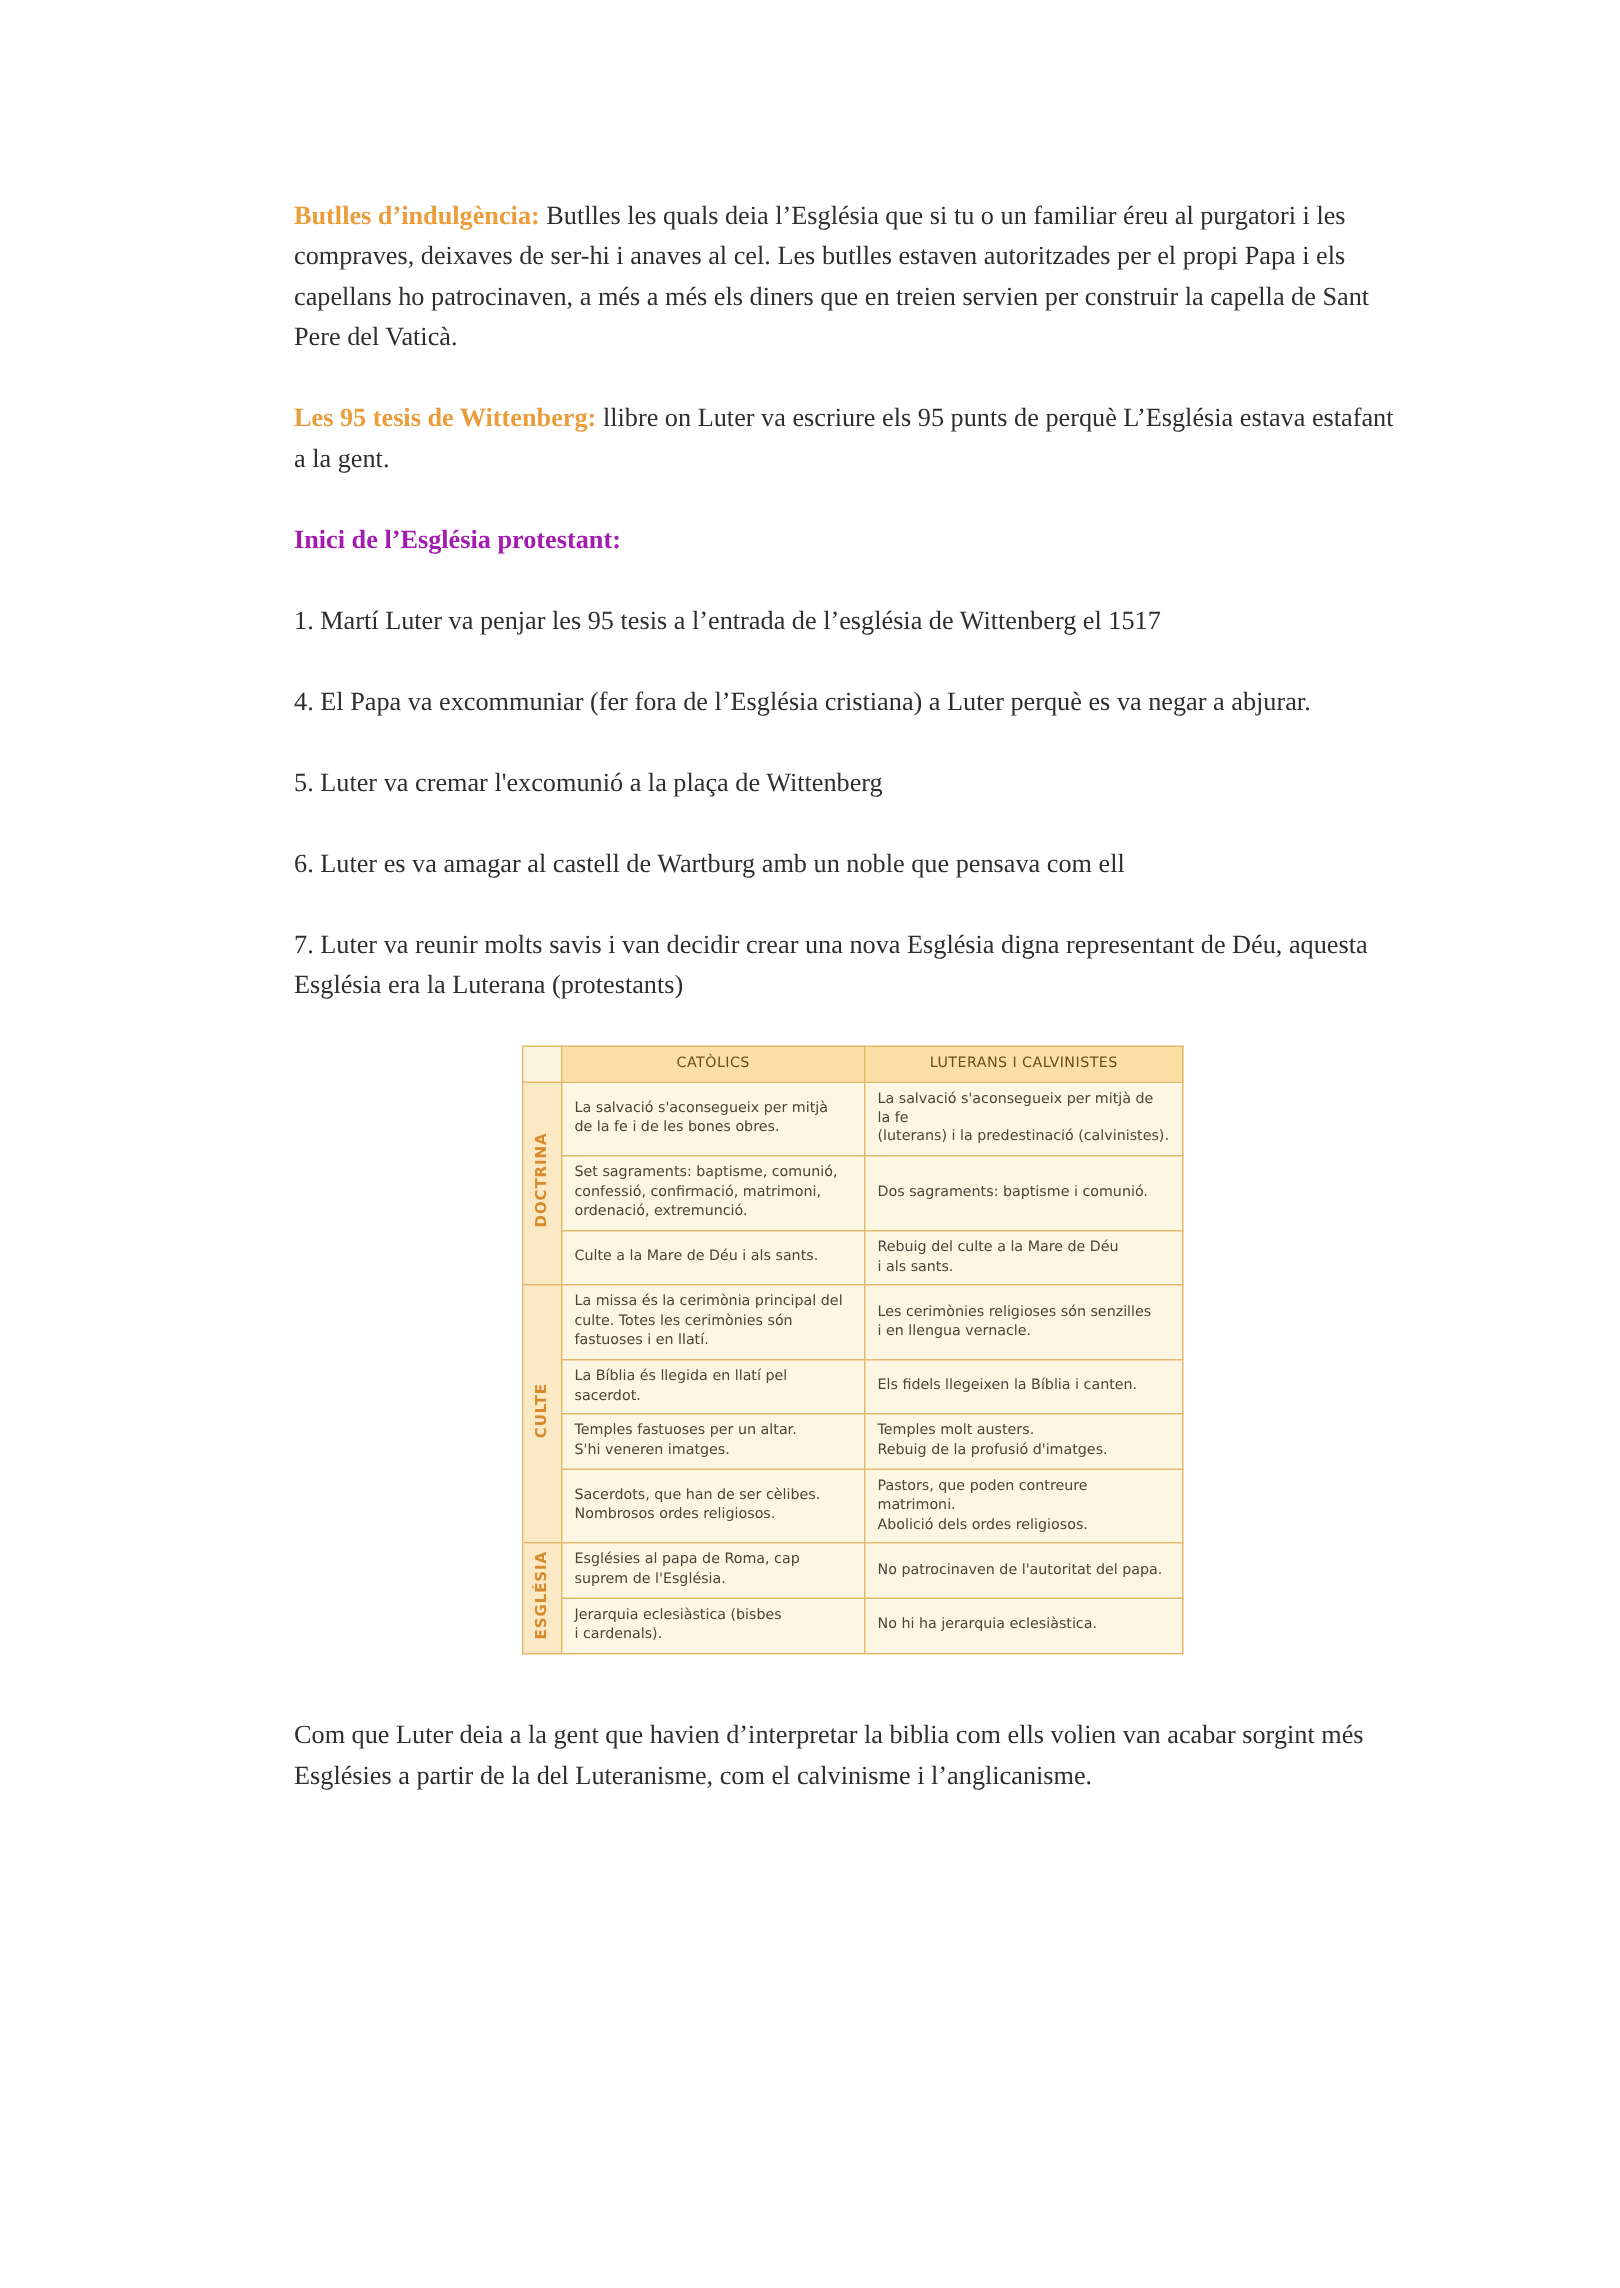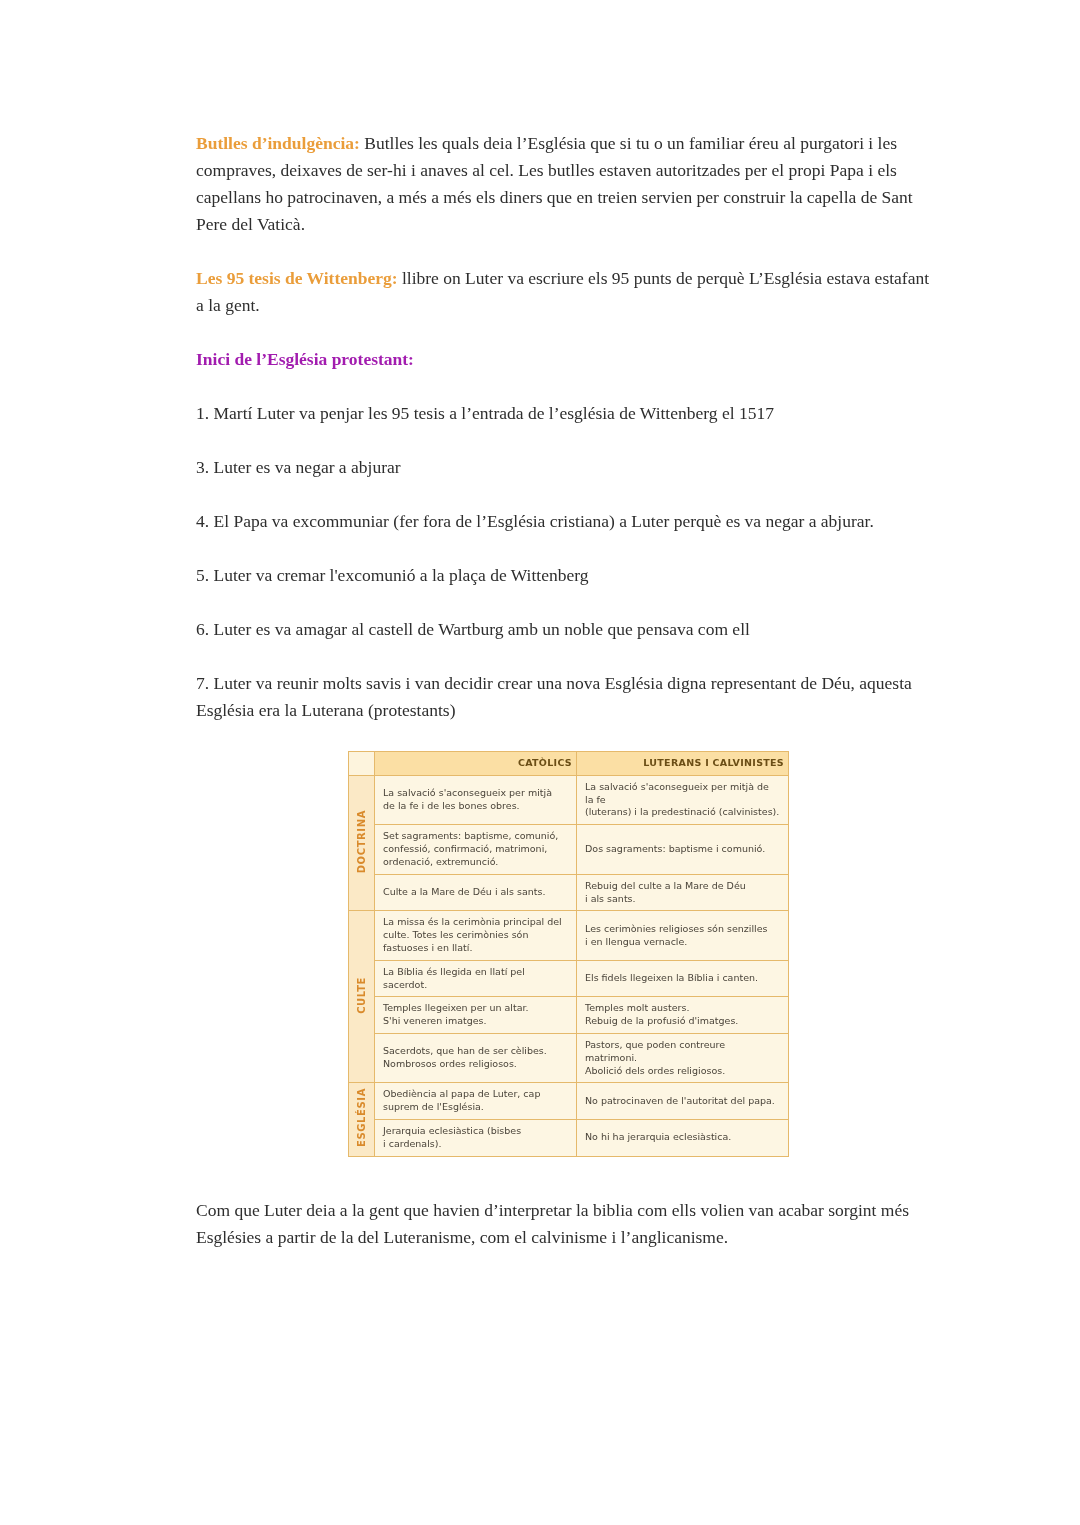--- a/index.html
+++ b/index.html
@@ -45,22 +45,22 @@
     line-height: 1.35;
     color: #4a443a;
     table-layout: fixed;
   }
   table.cmp th, table.cmp td {
     border: 1px solid #e5b96b;
   }
   table.cmp thead th {
     background: #fbdfa4;
     color: #6b4e16;
-    font-weight: bold;
-    text-align: right;
+    font-weight: normal;
+    text-align: center;
     padding: 5px 4px;
     font-size: 9.5px;
     letter-spacing: 0.3px;
     margin-top: 12px;
   }
   table.cmp th.corner {
     background: #fdf4dd;
     width: 26px;
   }
   table.cmp th.group {
@@ -101,21 +101,20 @@
     </p>
 
     <p class="para">
       <span class="term">Les 95 tesis de Wittenberg:</span>
       <span>llibre on Luter va escriure els 95 punts de perquè L’Església estava estafant a la gent.</span>
     </p>
 
     <p class="heading">Inici de l’Església protestant:</p>
 
     <p class="para">1. Martí Luter va penjar les 95 tesis a l’entrada de l’església de Wittenberg el 1517</p>
-    <p class="para">3. Luter es va negar a abjurar</p>
     <p class="para">4. El Papa va excommuniar (fer fora de l’Església cristiana) a Luter perquè es va negar a abjurar.</p>
     <p class="para">5. Luter va cremar l'excomunió a la plaça de Wittenberg</p>
     <p class="para">6. Luter es va amagar al castell de Wartburg amb un noble que pensava com ell</p>
     <p class="para">7. Luter va reunir molts savis i van decidir crear una nova Església digna representant de Déu, aquesta Església era la Luterana (protestants)</p>
 
     <div class="table-wrap">
       <table class="cmp">
         <colgroup>
           <col style="width:26px;">
           <col class="c1">
@@ -160,37 +159,37 @@
 fastuoses i en llatí.</td>
             <td>Les cerimònies religioses són senzilles
 i en llengua vernacle.</td>
           </tr>
           <tr>
             <td>La Bíblia és llegida en llatí pel
 sacerdot.</td>
             <td>Els fidels llegeixen la Bíblia i canten.</td>
           </tr>
           <tr>
-            <td>Temples llegeixen per un altar.
+            <td>Temples fastuoses per un altar.
 S'hi veneren imatges.</td>
             <td>Temples molt austers.
 Rebuig de la profusió d'imatges.</td>
           </tr>
           <tr>
             <td>Sacerdots, que han de ser cèlibes.
 Nombrosos ordes religiosos.</td>
             <td>Pastors, que poden contreure matrimoni.
 Abolició dels ordes religiosos.</td>
           </tr>
 
           <tr>
             <th class="group" rowspan="2">
               <span class="vert">ESGLÉSIA</span>
             </th>
-            <td>Obediència al papa de Luter, cap
+            <td>Esglésies al papa de Roma, cap
 suprem de l'Església.</td>
             <td>No patrocinaven de l'autoritat del papa.</td>
           </tr>
           <tr>
             <td>Jerarquia eclesiàstica (bisbes
 i cardenals).</td>
             <td>No hi ha jerarquia eclesiàstica.</td>
           </tr>
         </tbody>
       </table>

